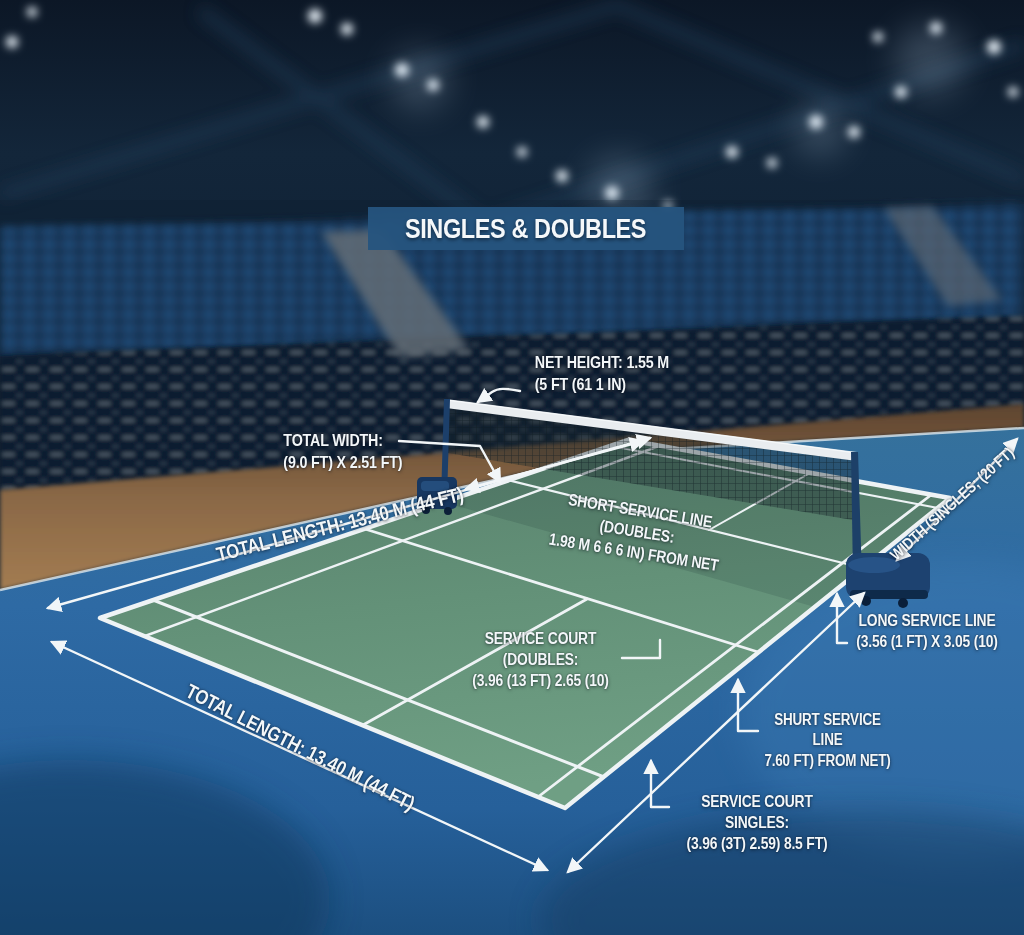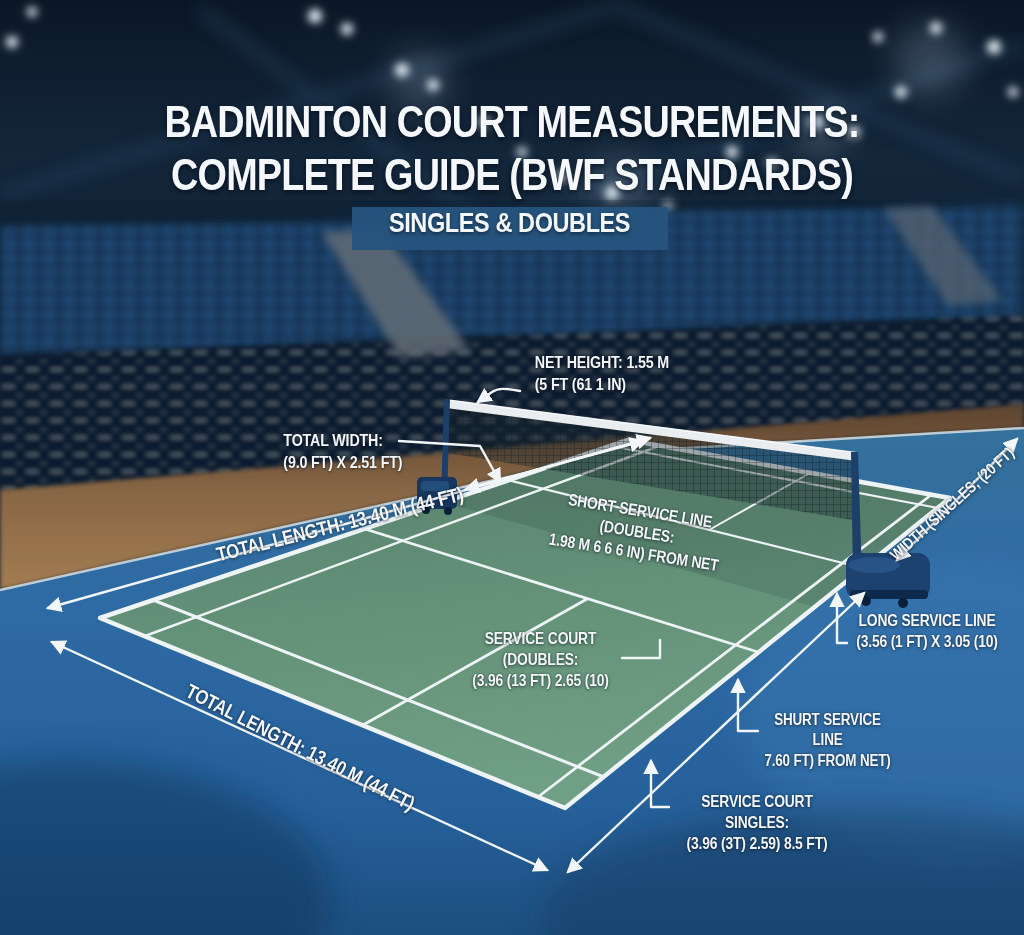--- a/index.html
+++ b/index.html
@@ -8,22 +8,22 @@
   #scene{position:absolute;left:0;top:0;}
   .lbl{position:absolute;color:#f3f7f9;font-weight:bold;
        text-shadow:0 1px 4px rgba(0,10,20,.55),0 0 2px rgba(0,10,20,.4);
        letter-spacing:-.2px;line-height:1.28;
        transform:rotate(var(--r,0deg)) scaleX(.84);transform-origin:center;}
   .left{text-align:left}.ctr{text-align:center}
   .title-wrap{position:absolute;left:0;top:96px;width:1024px;text-align:center;}
   .title-line{color:#f5f8fa;font-weight:bold;font-size:45px;line-height:1.17;
       letter-spacing:-1px;transform:scaleX(.84);transform-origin:center;
       text-shadow:0 2px 6px rgba(0,8,18,.65);}
-  .banner{position:absolute;left:352px;top:207px;width:316px;height:43px;
-      background:rgba(38,84,126,.95);display:flex;align-items:flex-start;justify-content:center;}
+  .banner{position:absolute;left:368px;top:207px;width:316px;height:43px;
+      background:rgba(38,84,126,.95);display:flex;align-items:center;justify-content:center;}
   .banner-text{color:#f5f8fa;font-weight:bold;font-size:28px;letter-spacing:-.5px;
       transform:scaleX(.84);text-shadow:0 2px 4px rgba(0,8,18,.5);}
 </style>
 </head>
 <body>
 
 <div id="stage">
 
 <svg id="scene" width="1024" height="935" viewBox="0 0 1024 935">
   <defs>
@@ -179,24 +179,20 @@
     <line x1="568" y1="872" x2="864" y2="593" marker-start="url(#ah)" marker-end="url(#ah)"></line>
     <path d="M520,391 C505,388 498,388 492,392 L478,402" marker-end="url(#ah)"></path>
     <path d="M399,441 L480,446 L500,482" marker-end="url(#ah)"></path>
     <path d="M622,658 L660,658 L660,640"></path>
     <path d="M847,643 L837,643 L837,594" marker-end="url(#ah)"></path>
     <path d="M758,731 L738,731 L738,680" marker-end="url(#ah)"></path>
     <path d="M669,807 L651,807 L651,761" marker-end="url(#ah)"></path>
   </g>
 </svg>
 
-<div class="title-wrap">
-  <div class="title-line">BADMINTON COURT MEASUREMENTS:</div>
-  <div class="title-line">COMPLETE GUIDE (BWF STANDARDS)</div>
-</div>
 <div class="banner">
   <span class="banner-text">SINGLES &amp; DOUBLES</span>
 </div>
 
 <div class="lbl left" style="left:522px;top:352px;font-size:17px">
   <div>NET HEIGHT: 1.55 M</div>
   <div>(5 FT (61 1 IN)</div>
 </div>
 
 <div class="lbl left" style="left:272px;top:430px;font-size:17px">

